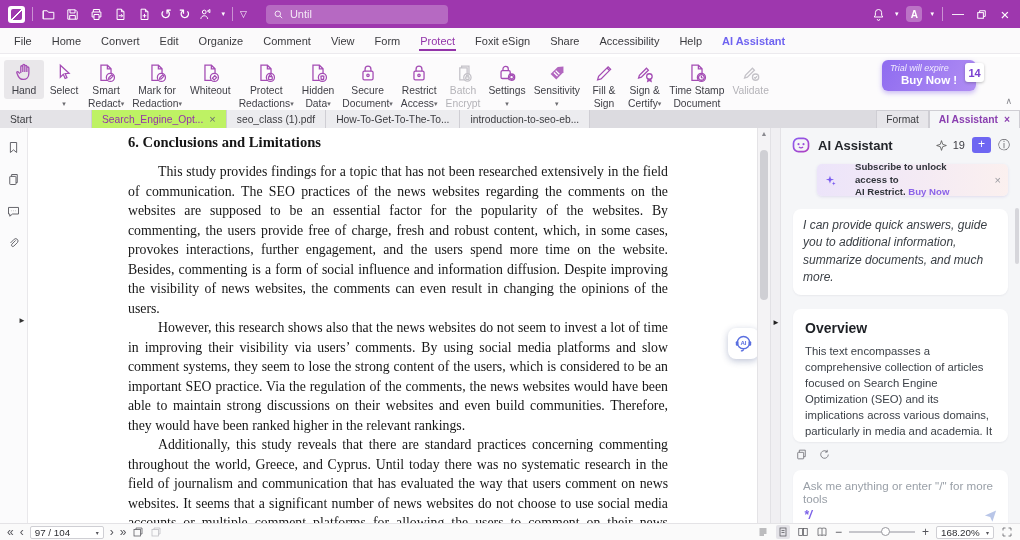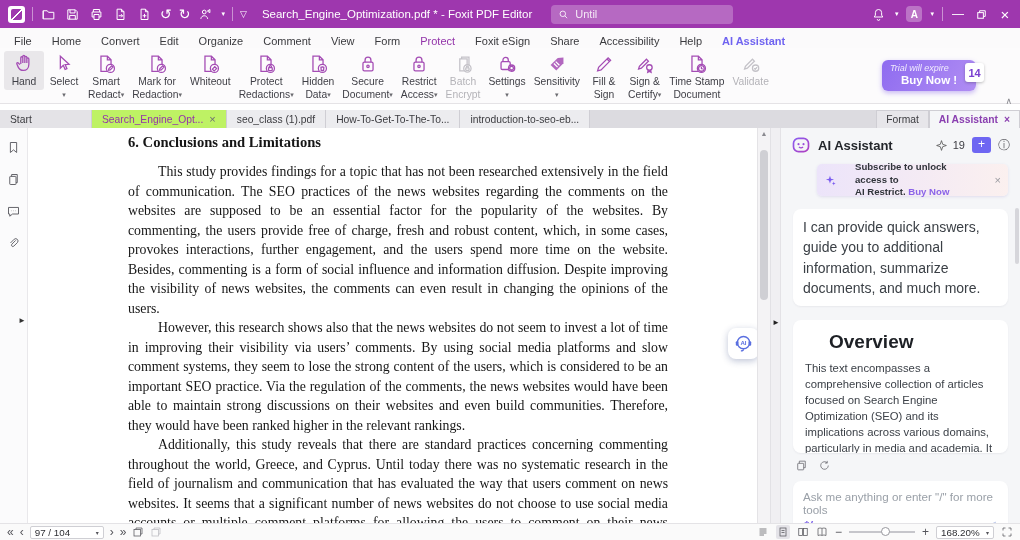--- a/index.html
+++ b/index.html
@@ -25,21 +25,21 @@
   .caret-w { font-size:7px; color:#fff; }
 
   
   #menubar { left:0; top:28px; width:1020px; height:26px; background:#fbfafb; display:flex; align-items:center; padding:0 4px; border-bottom:1px solid #eceaee; }
   .mitem { padding:5px 10px; font-size:11px; color:#3a3a3e; position:relative; white-space:nowrap; }
   .mitem.active { color:#9334a9; }
   .mitem.active::after { content:""; position:absolute; left:9px; right:9px; bottom:1px; height:2px; background:#9334a9; }
   .mitem.ai { color:#6f63f0; font-weight:bold; }
 
   
-  #ribbon { left:0; top:48px; width:1020px; height:56px; background:#fcfbfc; border-bottom:1px solid #e5e3e6; display:flex; align-items:flex-start; padding:3px 2px 0 4px; }
+  #ribbon { left:0; top:57px; width:1020px; height:56px; background:#fcfbfc; border-bottom:1px solid #e5e3e6; display:flex; align-items:flex-start; padding:3px 2px 0 4px; }
   .rbtn { min-width:40px; padding:2px 4px 1px; text-align:center; font-size:10.3px; color:#3f3f46; line-height:1.22; border-radius:3px; flex:0 0 auto; }
   .rbtn .ric { width:22px; height:22px; display:block; margin:0 auto 1px; stroke:#a44cb4; fill:none; stroke-width:1.4; }
   .rbtn.active { background:#e9e7ea; }
   .rbtn.disabled { color:#b4b3b8; }
   .rbtn.disabled .ric { stroke:#c4c2c8; }
   .caret { font-size:7px; color:#6b6b70; display:inline-block; transform:translateY(-1px); }
   #trial { right:44px; top:60px; width:94px; height:31px; background:linear-gradient(120deg,#8f6cf0,#b08df3); border-radius:6px; box-shadow:0 2px 5px rgba(120,80,230,.4); color:#fff; padding:3px 8px; line-height:1.2; }
   #trial .t1 { font-style:italic; font-size:9px; color:rgba(255,255,255,.85); }
   #trial .t2 { font-weight:bold; font-size:11.5px;text-align:center; }
   #trialdays { right:36px; top:63px; width:19px; height:19px; background:#fff; border-radius:3px; box-shadow:0 1px 3px rgba(0,0,0,.25); color:#7a3fd0; font-weight:bold; font-size:11px; display:flex; align-items:center; justify-content:center; }
@@ -85,23 +85,23 @@
   #phead .info { font-size:12px; color:#66666c; }
   #phead .hright { margin-left:auto; display:flex; align-items:center; gap:5px; }
 
   #pbanner { margin:3px 12px 0 36px; height:32px; background:linear-gradient(90deg,#ece4fa,#fbf0ef); border-radius:5px; box-shadow:0 1px 3px rgba(100,80,180,.15); display:flex; align-items:center; padding:0 7px; gap:18px;justify-content:center; }
   #pbanner .bspark { width:13px; height:13px; fill:#7b5cf0; stroke:none; flex:0 0 auto; }
   #pbanner .btxt { font-size:9.6px; font-weight:bold; color:#30343a; line-height:1.3; }
   #pbanner .blink { color:#8a63e8; font-weight:bold; }
   #pbanner .bx { margin-left:auto; color:#9b9ba1; font-size:11px; }
 
   .pcard { margin:0 12px; background:#fff; border-radius:8px; box-shadow:0 1px 2px rgba(30,30,60,.06); }
-  #introcard { margin-top:13px; padding:8px 10px; font-size:14px; color:#3b4046; line-height:1.45; }
+  #introcard { margin-top:13px; padding:8px 10px; font-size:12px; color:#3b4046; line-height:1.45;font-style:italic; }
   #ovcard { margin-top:14px; padding:11px 12px 0; height:133px; overflow:hidden; }
-  #ovcard h3 { font-size:19px; color:#1d2025; margin-bottom:7px;margin-left:24px; }
+  #ovcard h3 { font-size:14px; color:#1d2025; margin-bottom:7px; }
   #ovcard p { font-size:11.3px; line-height:16px; color:#3c4148; }
   #cardacts { margin:6px 0 0 14px; display:flex; gap:10px; }
   #cardacts svg { width:13px; height:13px; stroke:#6e6e74; fill:none; stroke-width:1.5; }
 
   #inputcard { margin-top:9px; height:60px; padding:9px 10px 7px; position:relative; }
   #inputcard .ph { font-size:11.6px; color:#9aa0a8; }
   #inputcard .slash { position:absolute; left:11px; bottom:8px; color:#7b61e8; font-size:12px; font-weight:bold; font-style:italic; }
   #inputcard .send { position:absolute; right:10px; bottom:7px; width:15px; height:15px; fill:#b9c6e8; stroke:none; }
   #pfooter { margin-top:6px; text-align:center; font-size:9.3px; color:#83878d; line-height:1.5; padding:0 10px; }
   #pscroll { position:absolute; right:1px; top:80px; width:4px; height:56px; background:#d6d6db; border-radius:2px; }
@@ -331,21 +331,20 @@
   <span class="tchar">↺</span>
   <span class="tchar">↻</span>
   <span class="tico">
       <svg>
         <use href="#i-share-p"></use>
       </svg>
     </span>
   <span class="caret-w">▾</span>
   <span class="tsep"></span>
   <span class="tchar" style="font-size:9px">▽</span>
-  <span class="ttitle">Search_Engine_Optimization.pdf * - Foxit PDF Editor</span>
   <div class="tsearch">
     <svg>
         <use href="#i-search"></use>
       </svg>
     <span>Until</span>
   </div>
   <div class="tright">
     <span class="tico">
         <svg>
           <use href="#i-bell"></use>

